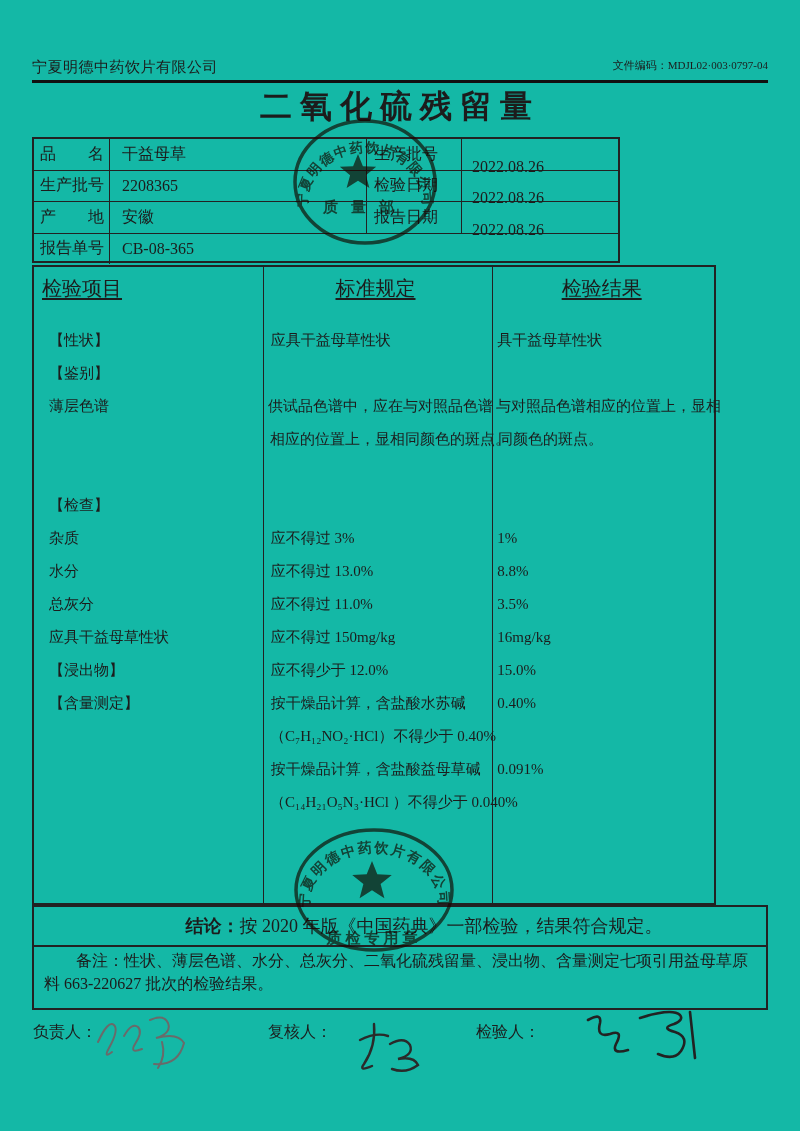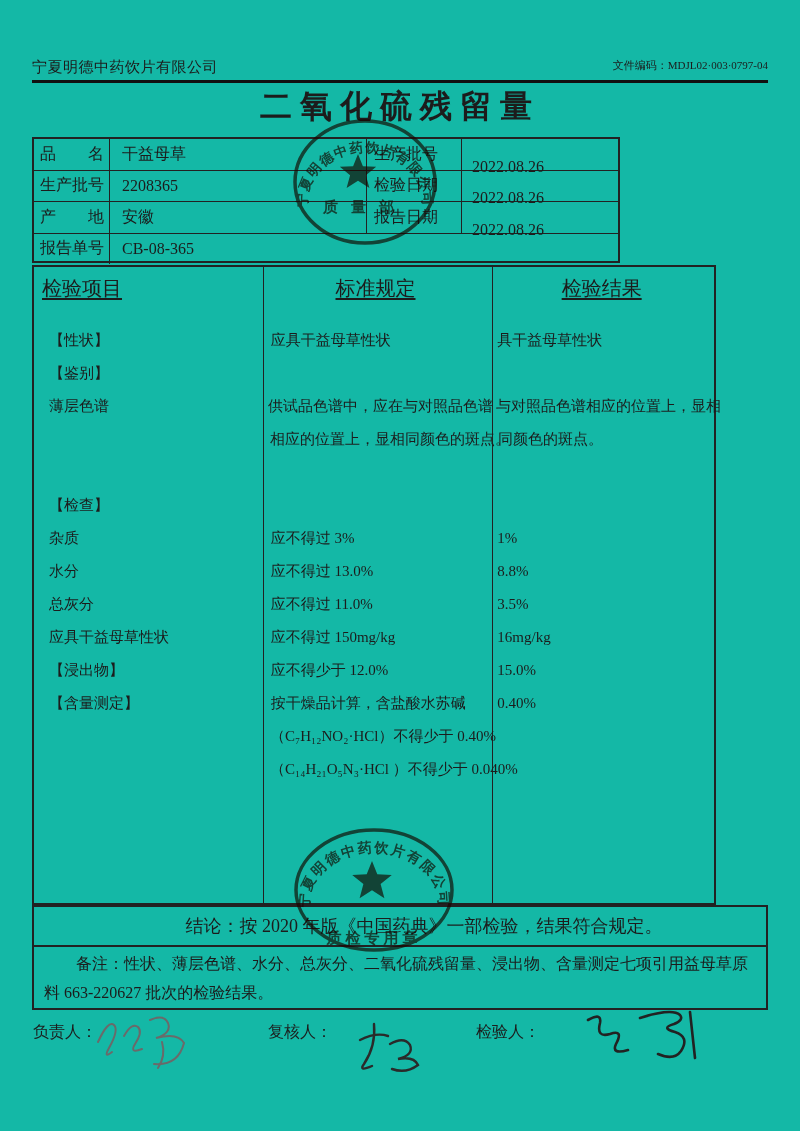--- a/index.html
+++ b/index.html
@@ -37,23 +37,23 @@
   .mh3{width:226px;text-align:center;}
   #rows-container{position:absolute;left:0;top:57px;width:100%;}
   .mrow{display:flex;height:33px;line-height:33px;}
   .mc{box-sizing:border-box;white-space:nowrap;overflow:visible;}
   .mc1{width:229px;padding-left:15px;}
   .mc2{width:229px;padding-left:9px;}
   .mc3{width:226px;padding-left:8px;}
   
   #conclusion-box{left:32px;top:905px;width:736px;height:42px;border:2px solid #222;box-sizing:border-box;
     display:flex;align-items:center;justify-content:center;font-size:18px;}
-  #conclusion-box b{font-weight:normal;margin-left:48px;}
+  #conclusion-box b{font-weight:bold;margin-left:48px;}
   #remarks-box{left:32px;top:947px;width:736px;height:63px;border:2px solid #222;border-top:none;box-sizing:border-box;
-    padding:2px 10px 0 10px;font-size:16px;line-height:29px;text-indent:2em;}
+    padding:2px 10px 0 10px;font-size:16px;line-height:23px;text-indent:2em;}
   
   .signer{position:absolute;top:1022px;font-size:16px;}
   #signer-1{left:33px;} #signer-2{left:268px;} #signer-3{left:476px;}
   .sig-svg{position:absolute;}
   
   .stamp{position:absolute;mix-blend-mode:multiply;opacity:.88;}
 </style>
 </head>
 <body>
 
@@ -156,20 +156,25 @@
         </div>
         <div class="mrow">
           <div class="mc mc1">【含量测定】</div>
           <div class="mc mc2">按干燥品计算，含盐酸水苏碱</div>
           <div class="mc mc3">0.40%</div>
         </div>
         <div class="mrow">
           <div class="mc mc1"></div>
           <div class="mc mc2">（C₇H₁₂NO₂·HCl）不得少于 0.40%</div>
           <div class="mc mc3"></div>
+        </div>
+        <div class="mrow">
+          <div class="mc mc1"></div>
+          <div class="mc mc2">按干燥品计算，含盐酸益母草碱</div>
+          <div class="mc mc3">0.091%</div>
         </div>
         <div class="mrow">
           <div class="mc mc1"></div>
           <div class="mc mc2">（C₁₄H₂₁O₅N₃·HCl ）不得少于 0.040%</div>
           <div class="mc mc3"></div>
         </div>
       </div>
   </div>
 
   <div class="abs" id="conclusion-box">

